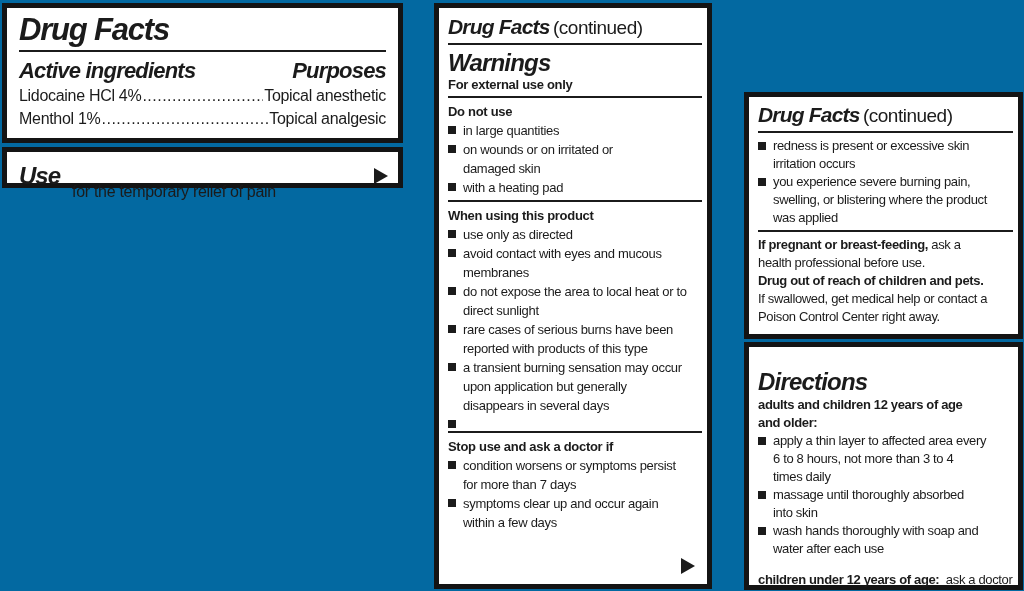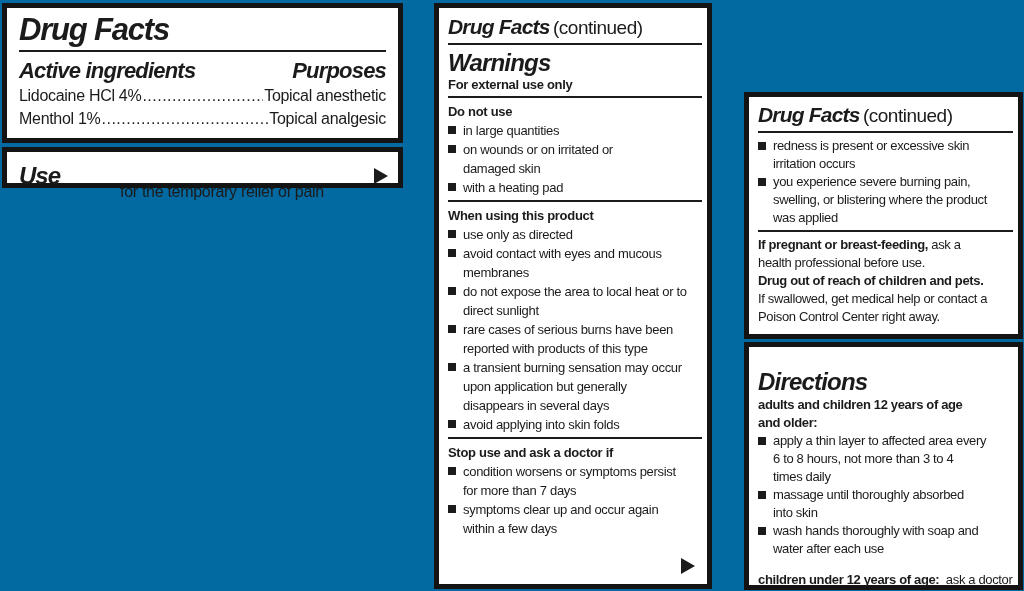--- a/index.html
+++ b/index.html
@@ -32,21 +32,21 @@
   
   #col1 { left:2px; top:3px; width:401px; }
   #boxA { height:140px; padding:4px 12px 4px 12px; }
   .title-lg { font-style:italic; font-weight:bold; font-size:31px; line-height:36px; letter-spacing:-1.2px; }
   #boxA .rule { margin:2px 0 5px 0; }
   .ai-head { display:flex; justify-content:space-between; align-items:flex-start;
              font-style:italic; font-weight:bold; font-size:22px; line-height:27px; letter-spacing:-0.8px; }
   .ing-row { display:flex; align-items:baseline; font-size:16px; line-height:23px; letter-spacing:-0.3px; }
   .leader { flex:1; overflow:hidden; white-space:nowrap; margin:0 1px; }
   .leader::after { content:".........................................................................................................."; letter-spacing:0.5px; }
-  #boxB { height:41px; margin-top:4px; display:flex; align-items:center; padding:16px 10px 0 12px;gap:48px; }
+  #boxB { height:41px; margin-top:4px; display:flex; align-items:center; padding:16px 10px 0 12px; }
   .use-head { font-style:italic; font-weight:bold; font-size:24px; letter-spacing:-1px; margin-right:12px; }
   .use-text { font-size:16px; letter-spacing:-0.3px; position:relative; top:16px; }
   #boxB .arrow { margin-left:auto; }
 
   
   #col2 { left:434px; top:3px; width:278px; height:586px; padding:6px 5px 6px 9px; }
   #col2 .h-big { margin-top:1px; }
   #col2 .ext { line-height:17px; }
   .arrow-abs { position:absolute; right:12px; bottom:10px; }
 
@@ -141,21 +141,20 @@
 reported with products of this type</span>
         </div>
       <div class="bullet">
           <span class="sq"></span>
           <span class="bt">a transient burning sensation may occur
 upon application but generally
 disappears in several days</span>
         </div>
       <div class="bullet">
           <span class="sq"></span>
-          <span class="bt">avoid applying into skin folds</span>
         </div>
     </div>
     <hr class="rule">
 
     <div class="subhead">Stop use and ask a doctor if</div>
     <div class="bullets">
       <div class="bullet">
           <span class="sq"></span>
           <span class="bt">condition worsens or symptoms persist
 for more than 7 days</span>

